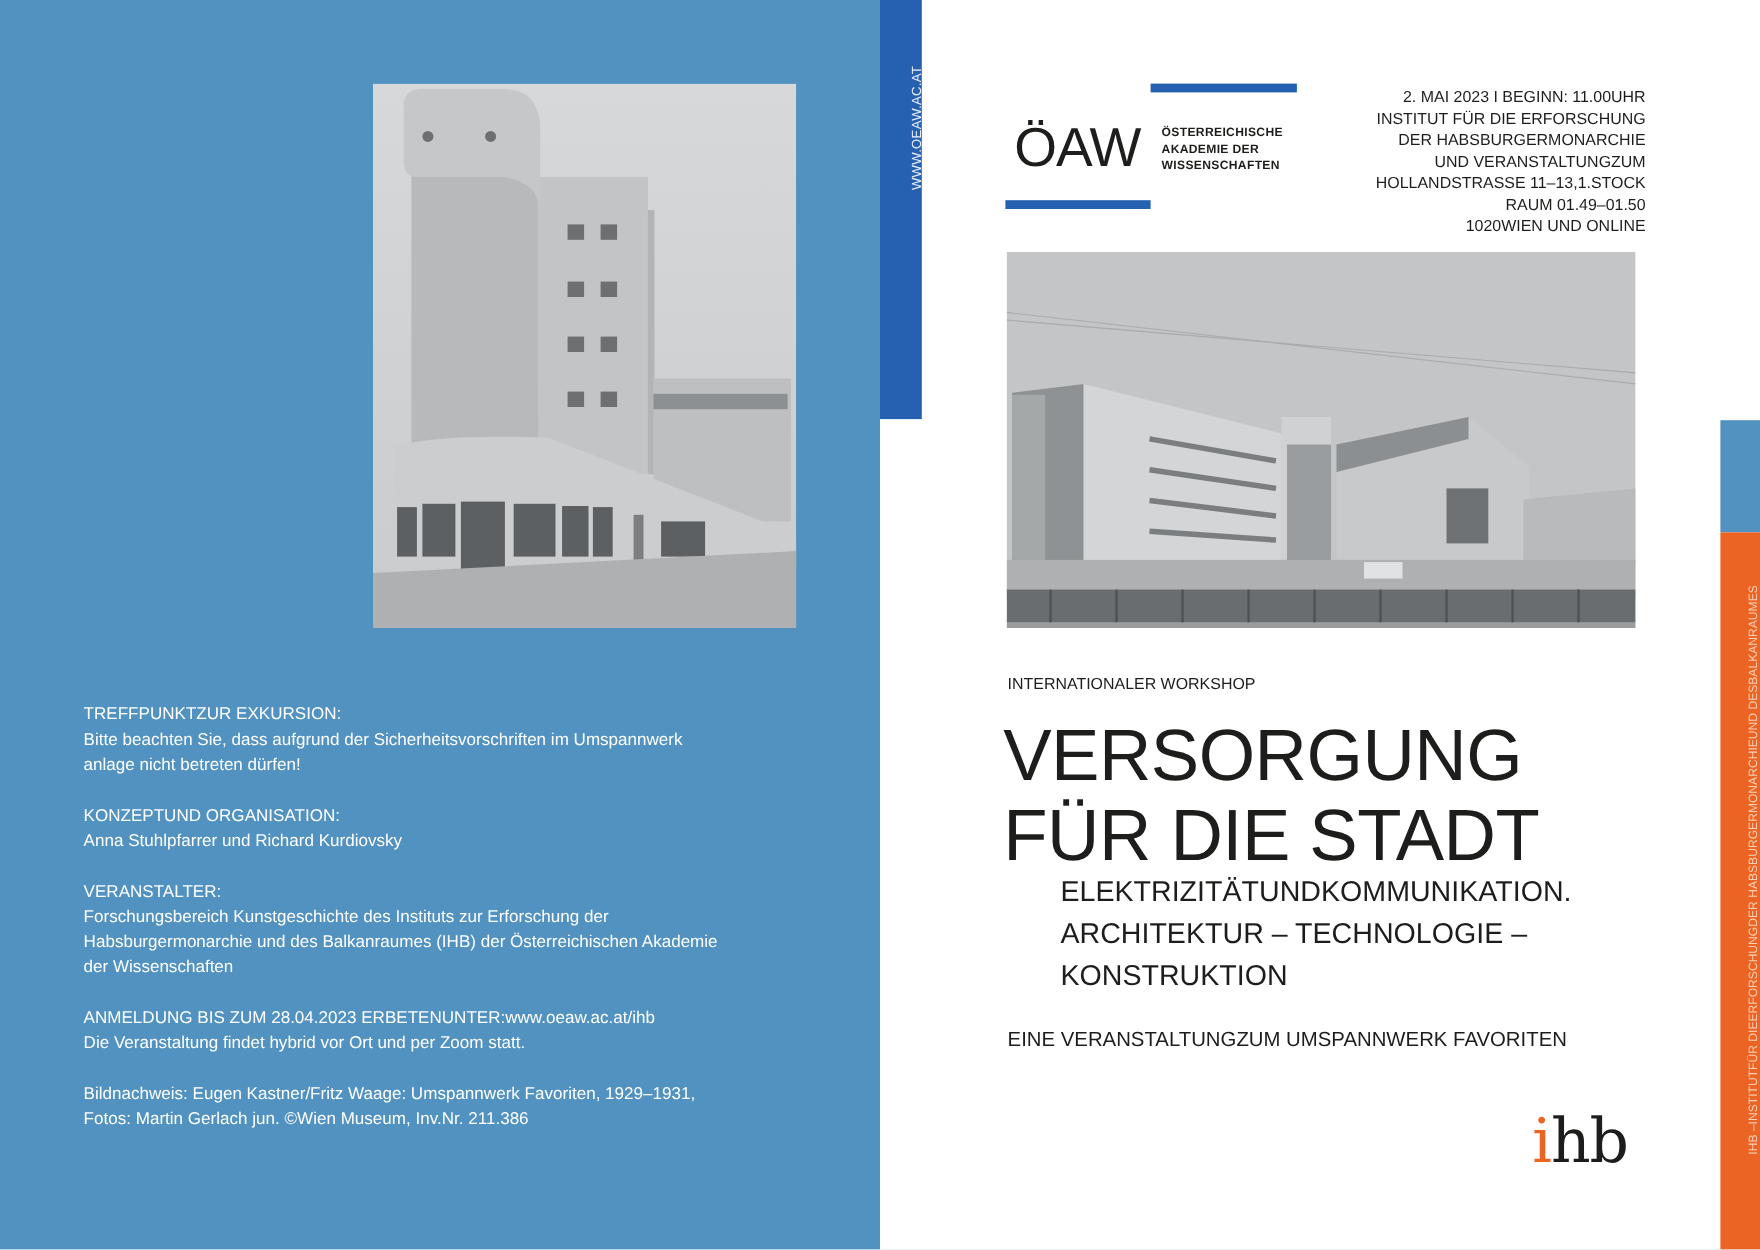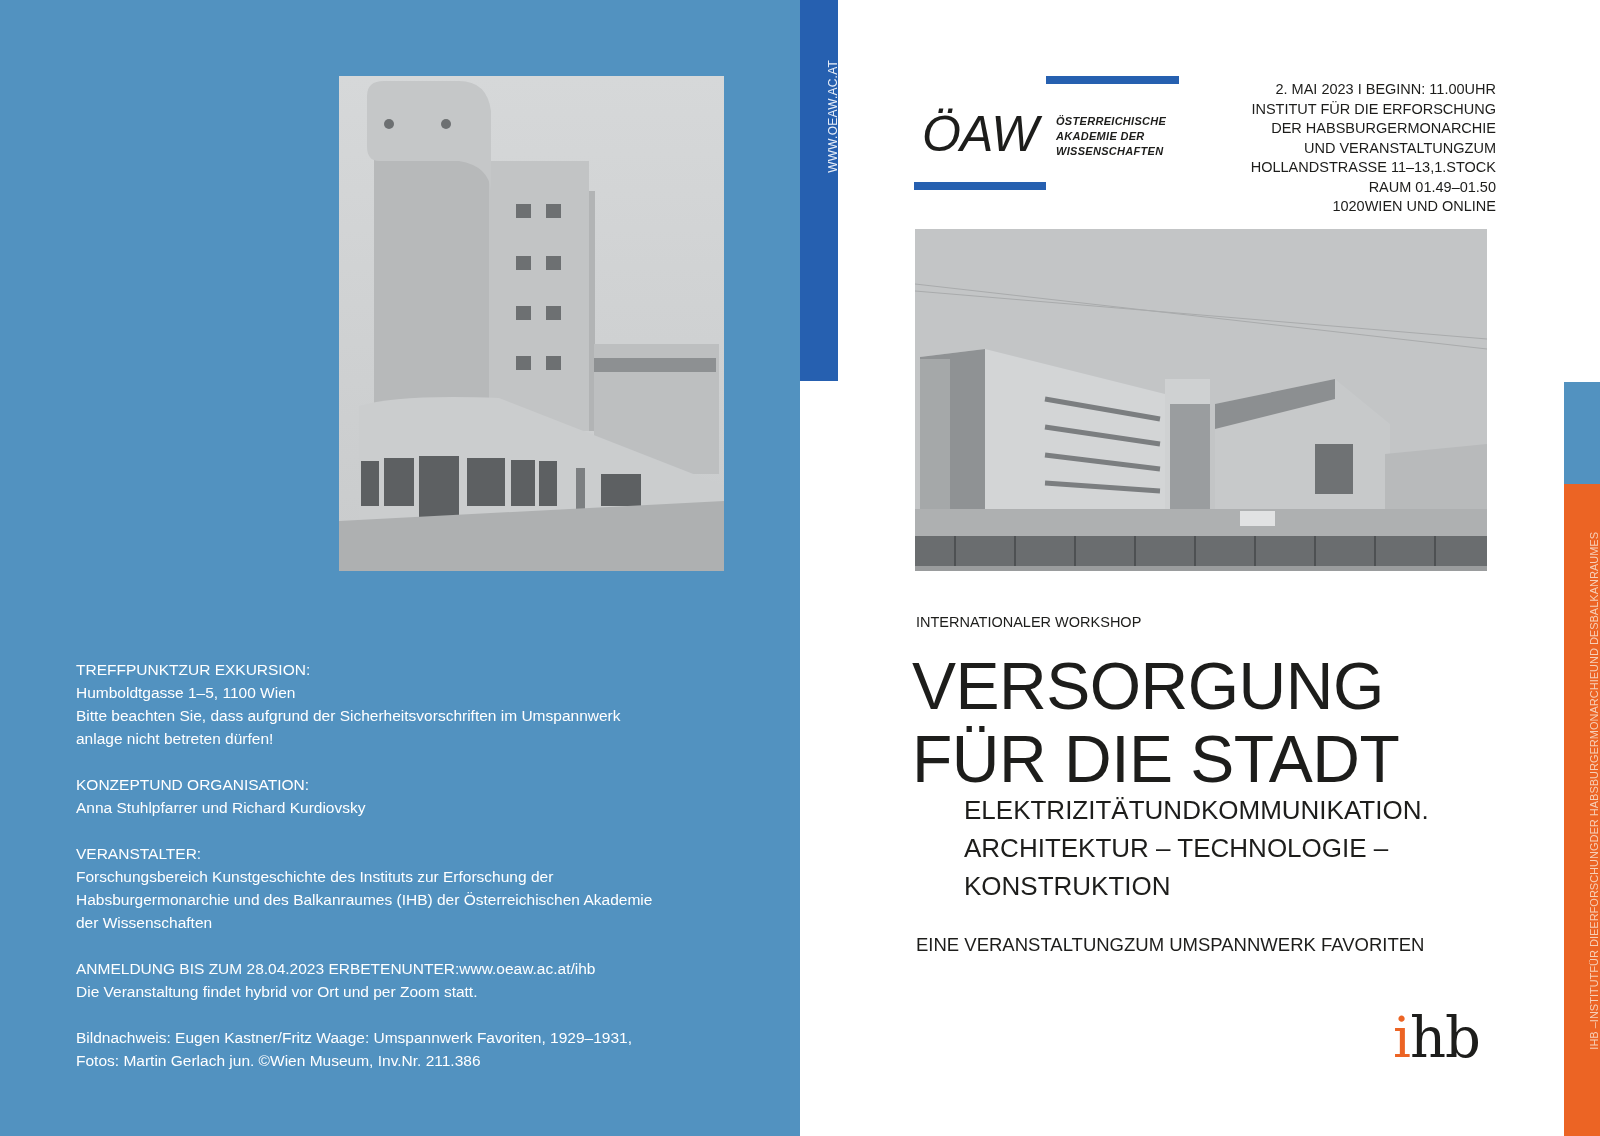--- a/index.html
+++ b/index.html
@@ -13,24 +13,24 @@
   .right-strip .blue { position: absolute; left: 0; top: 0; width: 100%; height: 102px; background: #5292c0; }
   .right-strip .orange { position: absolute; left: 0; top: 102px; width: 100%; height: 652px; background: #ec6424; }
   .right-strip .vtext { position: absolute; left: 50%; bottom: 86px; transform: translateX(-50%); writing-mode: vertical-rl; rotate: 180deg; color: #f6d0b8; font-size: 11px; white-space: nowrap; }
 
   .photo { position: absolute; overflow: hidden; }
   .photo svg { display: block; width: 100%; height: 100%; }
   .photo-left { left: 339px; top: 76px; width: 385px; height: 495px; }
   .photo-right { left: 915px; top: 229px; width: 572px; height: 342px; }
 
   .left-text { position: absolute; left: 76px; top: 638px; width: 700px; color: #ffffff; font-size: 15.5px; line-height: 23px; }
-  .left-text .block { margin-bottom: 23px; margin-top: 20px; }
+  .left-text .block { margin-bottom: 23px; }
   .left-text p { white-space: nowrap; }
 
-  .logo { position: absolute; left: 914px; top: 76px; width: 266px; height: 116px; font-style: italic; }
+  .logo { position: absolute; left: 914px; top: 76px; width: 266px; height: 116px; }
   .logo .bar-top { position: absolute; left: 132px; top: 0; width: 133px; height: 8px; background: #2660b0; }
   .logo .bar-bottom { position: absolute; left: 0; top: 106px; width: 132px; height: 8px; background: #2660b0; }
   .logo .mark { position: absolute; left: 8px; top: 22px; font-size: 50px; font-weight: 400; color: #1d1d1b; letter-spacing: -1px; line-height: 72px; }
   .logo .name { position: absolute; left: 142px; top: 38px; font-size: 11px; font-weight: 700; color: #1d1d1b; line-height: 15px; letter-spacing: 0.3px; }
 
   .event-info { position: absolute; right: 104px; top: 80px; text-align: right; font-size: 14.5px; line-height: 19.5px; color: #1d1d1b; margin-left: 23px; }
   .event-info p { white-space: nowrap; }
 
   .workshop-label { position: absolute; left: 916px; top: 614px; font-size: 14.5px; color: #1d1d1b; }
   .main-title { position: absolute; left: 912px; top: 650px; font-size: 66px; line-height: 73px; color: #1d1d1b; letter-spacing: -0.5px; }
@@ -95,21 +95,20 @@
     </g>
     <rect x="237" y="392" width="9" height="55" fill="#7c7f81"></rect>
 
     <path d="M0 445 L385 425 L385 495 L0 495 Z" fill="#aeb0b1"></path>
   </svg>
 </div>
 
 <div class="left-text">
   <div class="block">
     <p>TREFFPUNKTZUR EXKURSION:</p>
-    <p>Humboldtgasse  1–5, 1100 Wien</p>
     <p>Bitte beachten Sie, dass aufgrund  der Sicherheitsvorschriften im Umspannwerk</p>
     <p>anlage nicht betreten dürfen!</p>
   </div>
   <div class="block">
     <p>KONZEPTUND ORGANISATION:</p>
     <p>Anna Stuhlpfarrer und Richard Kurdiovsky</p>
   </div>
   <div class="block">
     <p>VERANSTALTER:</p>
     <p>Forschungsbereich Kunstgeschichte des Instituts  zur Erforschung der</p>

